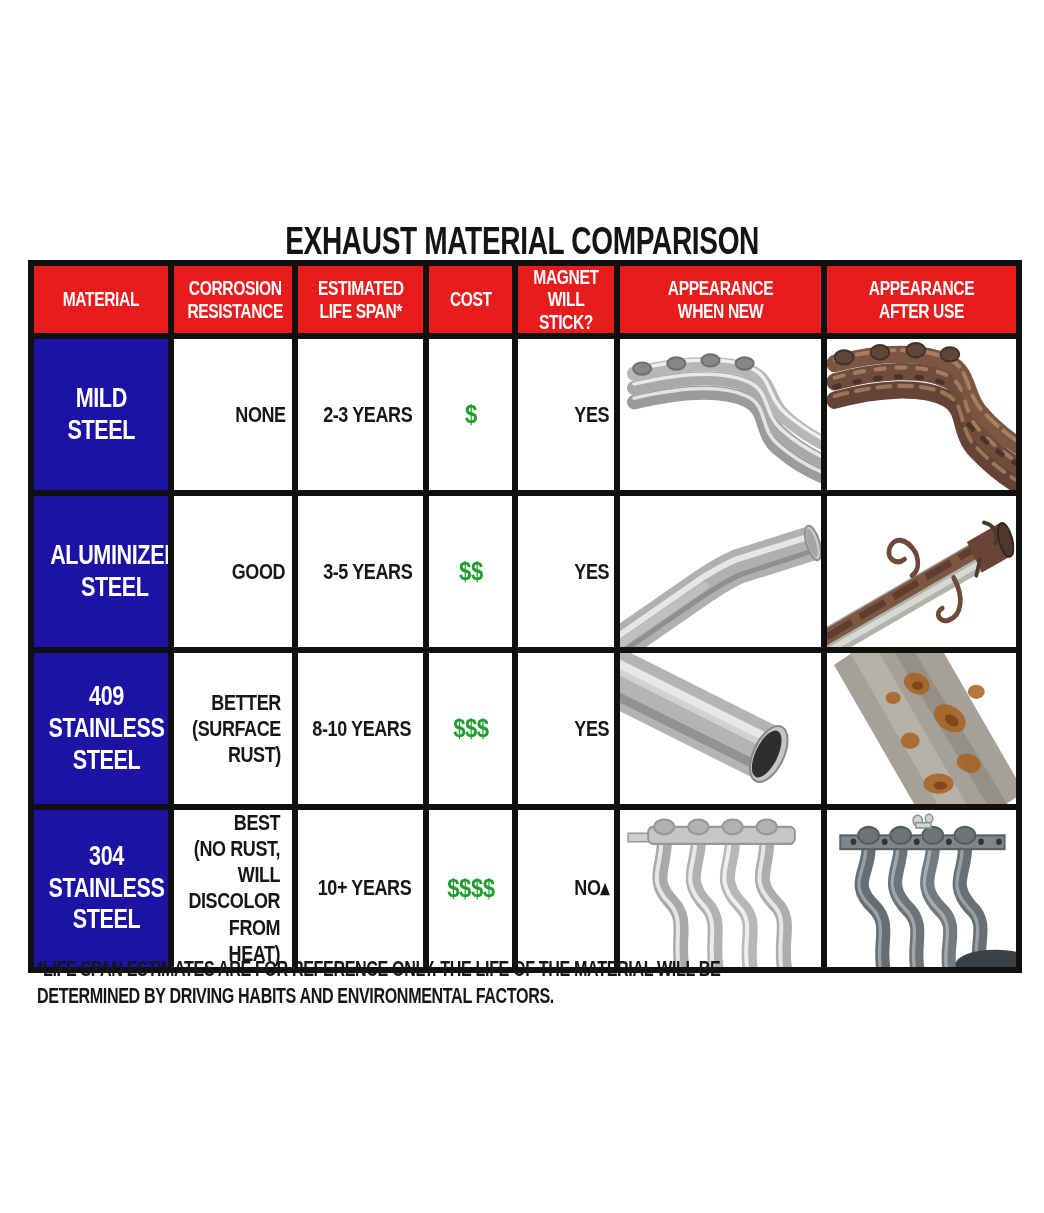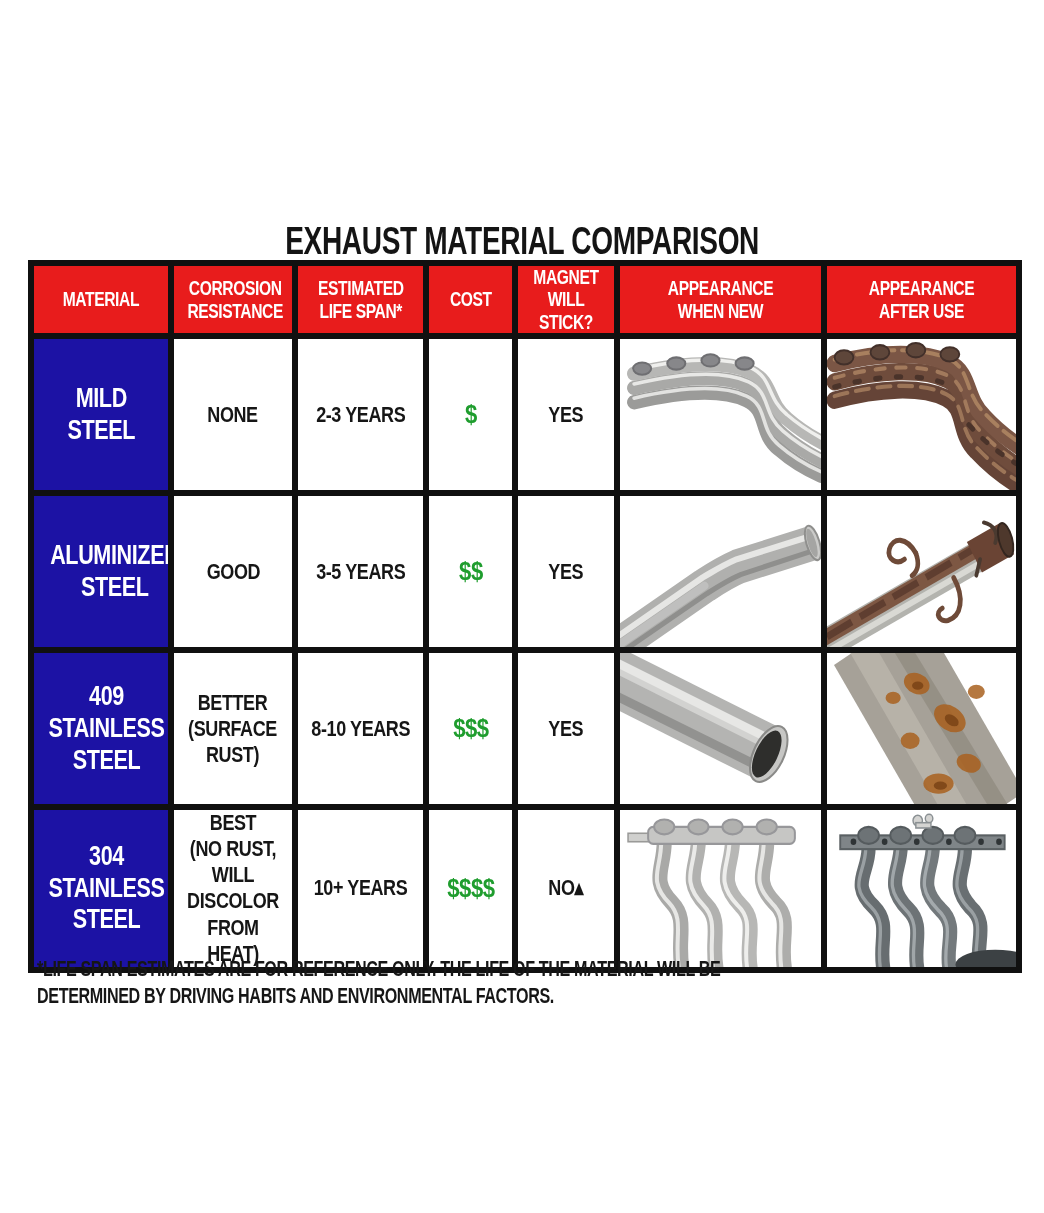--- a/index.html
+++ b/index.html
@@ -12,21 +12,21 @@
 
   table.cmp{position:absolute;left:28px;top:260px;width:988px;height:694px;
             border-collapse:collapse;table-layout:fixed;background:#ffffff;}
   .cmp td,.cmp th{border:6px solid #101010;padding:0;text-align:center;vertical-align:middle;overflow:hidden;}
   .cmp tr.hdr{height:66px;}
   .cmp tr.data{height:157px;}
   .cmp th{background:#e81c1c;color:#ffffff;font-size:20px;font-weight:bold;line-height:1.12;}
   .cmp th .cond{transform:scaleX(0.78);}
   td.material{background:#1c12a4;color:#ffffff;font-size:27px;font-weight:bold;line-height:1.18;}
   td.material .cond{transform:scaleX(0.80);}
-  td.plain{background:#ffffff;color:#161616;font-size:22.5px;font-weight:bold;line-height:1.16;}
+  td.plain{background:#ffffff;color:#161616;font-size:22.5px;font-weight:bold;line-height:1.16;text-align:right;}
   td.plain .cond{transform:scaleX(0.80);}
   td.cost{background:#ffffff;color:#1f9d2e;font-size:26px;font-weight:bold;letter-spacing:-1px;}
   td.cost .cond{transform:scaleX(0.85);}
   td.photo{background:#ffffff;}
   td.photo svg{display:block;width:100%;height:100%;}
 
   .footnotes{position:absolute;left:37px;top:956px;width:990px;color:#161616;font-weight:bold;}
   .footnotes .fline{font-size:21.5px;line-height:1.26;white-space:nowrap;}
   .footnotes .cond{transform:scaleX(0.75);transform-origin:0 50%;letter-spacing:-0.5px;}
 </style>

